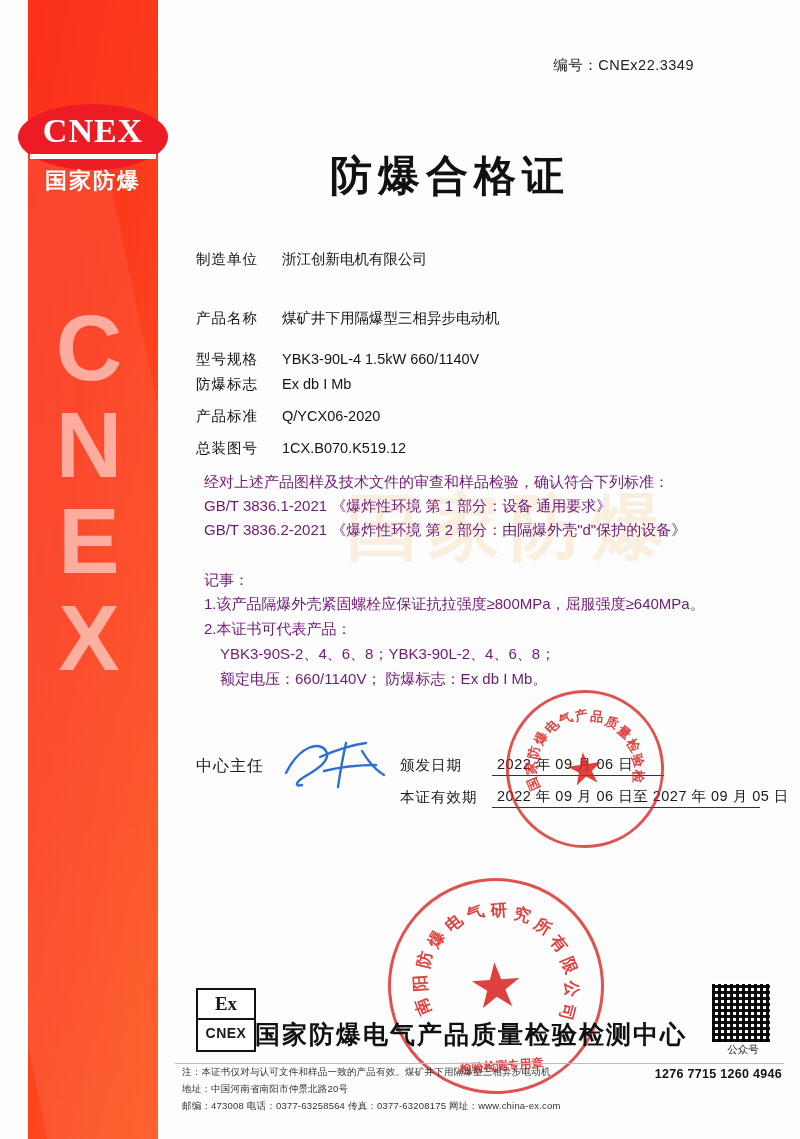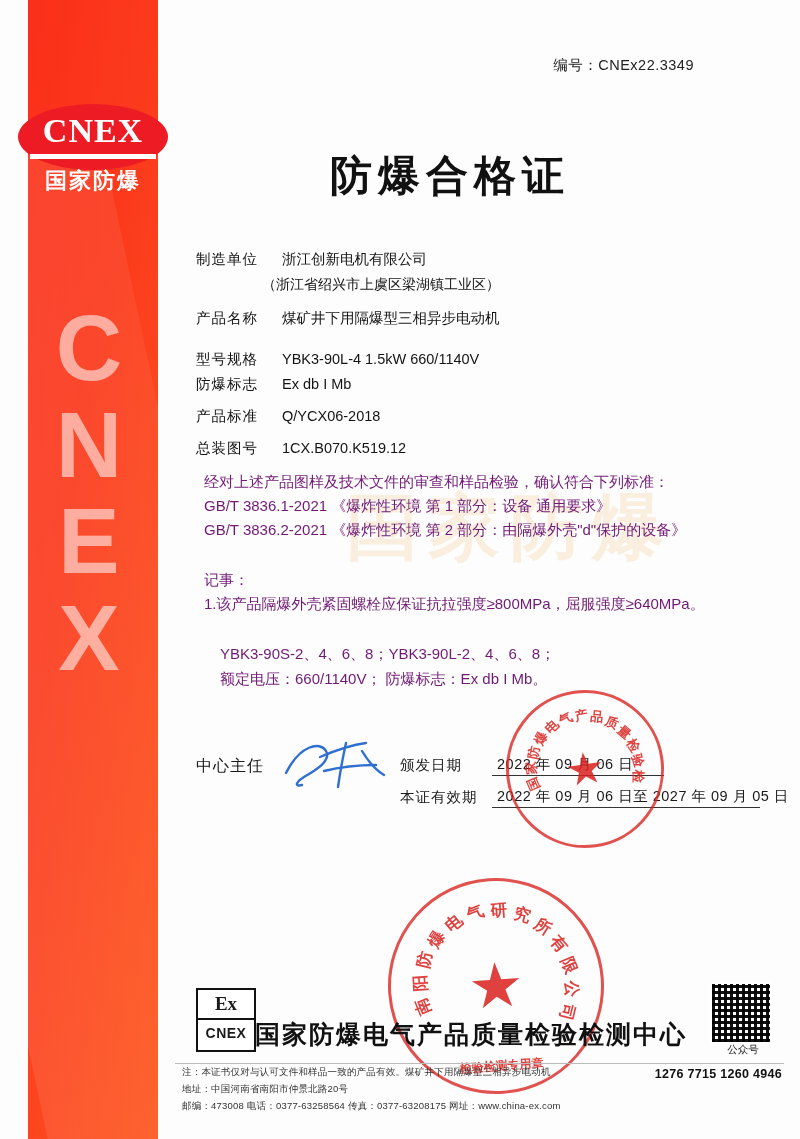--- a/index.html
+++ b/index.html
@@ -366,53 +366,53 @@
   <div id="watermark">国家防爆</div>
 
   <div id="doc-number">编号：CNEx22.3349</div>
 
   <div id="cert-title">防爆合格证</div>
 
   <div class="field-row" style="top:249px;">
     <span class="field-label">制造单位</span>
     <span class="field-value">浙江创新电机有限公司</span>
   </div>
-  <div class="sub-line" style="top:276px;">（浙江省绍兴市上虞区梁湖镇工业区）</div>
 
   <div class="field-row" style="top:308px;">
     <span class="field-label">产品名称</span>
     <span class="field-value">煤矿井下用隔爆型三相异步电动机</span>
   </div>
 
   <div class="field-row" style="top:349px;">
     <span class="field-label">型号规格</span>
     <span class="field-value">YBK3-90L-4   1.5kW   660/1140V</span>
   </div>
 
   <div class="field-row" style="top:374px;">
     <span class="field-label">防爆标志</span>
     <span class="field-value">Ex db I Mb</span>
   </div>
 
   <div class="field-row" style="top:406px;">
     <span class="field-label">产品标准</span>
-    <span class="field-value">Q/YCX06-2018</span>
+    <span class="field-value">Q/YCX06-2020</span>
   </div>
 
   <div class="field-row" style="top:438px;">
     <span class="field-label">总装图号</span>
     <span class="field-value">1CX.B070.K519.12</span>
   </div>
 
   <div class="para" style="top:470px;">经对上述产品图样及技术文件的审查和样品检验，确认符合下列标准：</div>
   <div class="para" style="top:494px;">GB/T 3836.1-2021  《爆炸性环境 第 1 部分：设备 通用要求》</div>
   <div class="para" style="top:518px;">GB/T 3836.2-2021  《爆炸性环境 第 2 部分：由隔爆外壳"d"保护的设备》</div>
 
   <div class="para" style="top:568px;">记事：</div>
   <div class="para" style="top:592px;">1.该产品隔爆外壳紧固螺栓应保证抗拉强度≥800MPa，屈服强度≥640MPa。</div>
+  <div class="para" style="top:617px;">2.本证书可代表产品：</div>
   <div class="para" style="top:642px; padding-left:16px;">YBK3-90S-2、4、6、8；YBK3-90L-2、4、6、8；</div>
   <div class="para" style="top:667px; padding-left:16px;">额定电压：660/1140V；   防爆标志：Ex db I Mb。</div>
 
   <div id="sig-label">中心主任</div>
   <svg id="signature" viewBox="0 0 120 62">
     <g fill="none" stroke="#2f6fd0" stroke-width="2.4" stroke-linecap="round">
       <path d="M10,38 C24,10 44,6 50,16 C56,26 38,36 28,42 C20,47 18,52 26,50"></path>
       <path d="M44,22 C58,16 74,10 90,8"></path>
       <path d="M70,8 C66,26 64,38 62,52"></path>
       <path d="M48,36 C64,32 82,30 100,30"></path>

